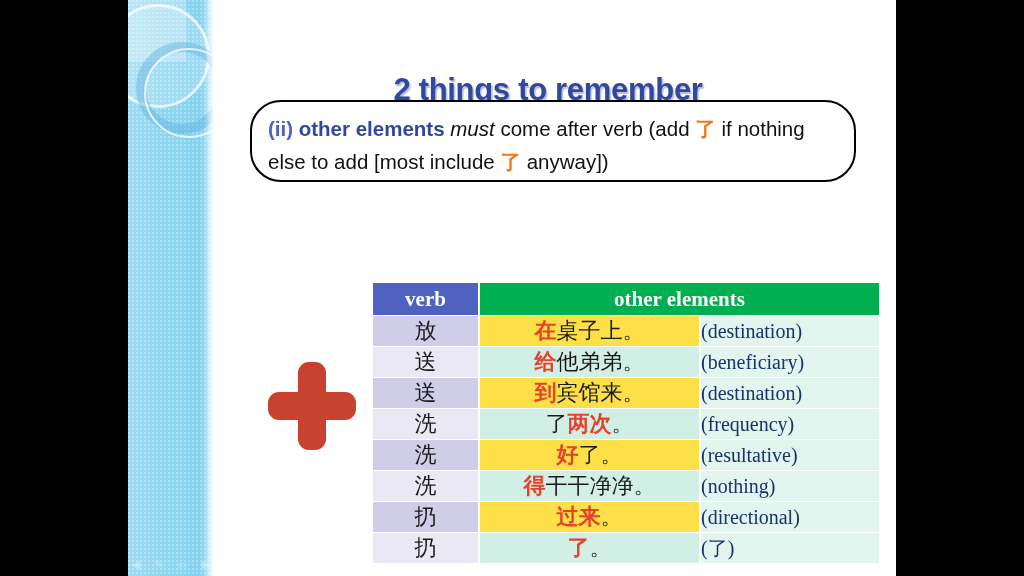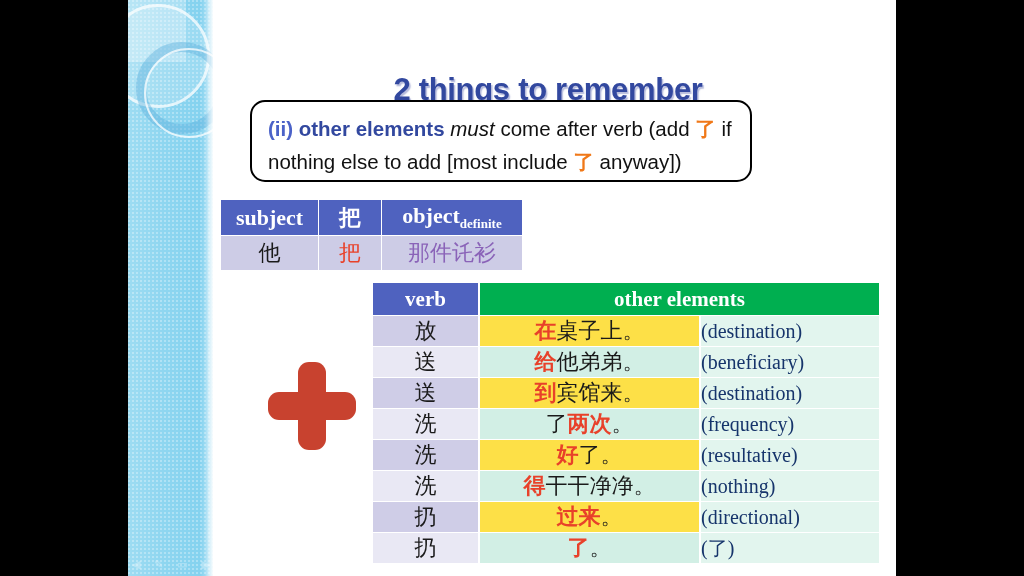--- a/index.html
+++ b/index.html
@@ -122,25 +122,25 @@
     letter-spacing: -0.3px;
     text-shadow: 1.5px 1.5px 1.2px rgba(120,130,190,0.55);
     margin-top: 28px;
   }
 
   
   .callout {
     position: absolute;
     left: 122px;
     top: 100px;
-    width: 502px;
+    width: 606px;
     height: 82px;
     box-sizing: border-box;
     border: 2.5px solid #000000;
-    border-radius: 15px;
+    border-radius: 31px;
     background: #ffffff;
     padding: 10px 14px 0 16px;
     font-size: 20.5px;
     line-height: 33px;
     color: #111111;
   }
   .callout .ii { color: #4B62C8; font-weight: bold; }
   .callout .oe { color: #32489F; font-weight: bold; }
   .callout .must { font-style: italic; }
   .callout .le { color: #F07818; font-weight: bold; }
@@ -280,34 +280,20 @@
         <span class="ni">▶</span>
       </div>
     </div>
 
     <div class="title">2 things to remember</div>
 
     <div class="callout">
       <span class="ii">(ii)</span><span>&nbsp;</span><span class="oe">other elements</span><span>&nbsp;</span><span class="must">must</span><span> come after verb (add </span><span class="le">了</span><span> if nothing else to add [most include </span><span class="le">了</span><span> anyway])</span>
     </div>
 
-    <table class="tbl1">
-      <tbody>
-          <tr>
-        <td class="h" style="width:97px">subject</td>
-        <td class="h" style="width:62px">把</td>
-        <td class="h last" style="width:140px"><span>object</span><sub>definite</sub></td>
-      </tr>
-      <tr>
-        <td class="b c-sub">他</td>
-        <td class="b c-ba">把</td>
-        <td class="b last c-obj">那件讬衫</td>
-      </tr>
-    </tbody>
-      </table>
 
     <div class="plus">
       <div class="bar bh"></div>
       <div class="bar bv"></div>
     </div>
 
     <table class="tbl2">
       <tbody>
         <tr>
           <td class="hv">verb</td>

